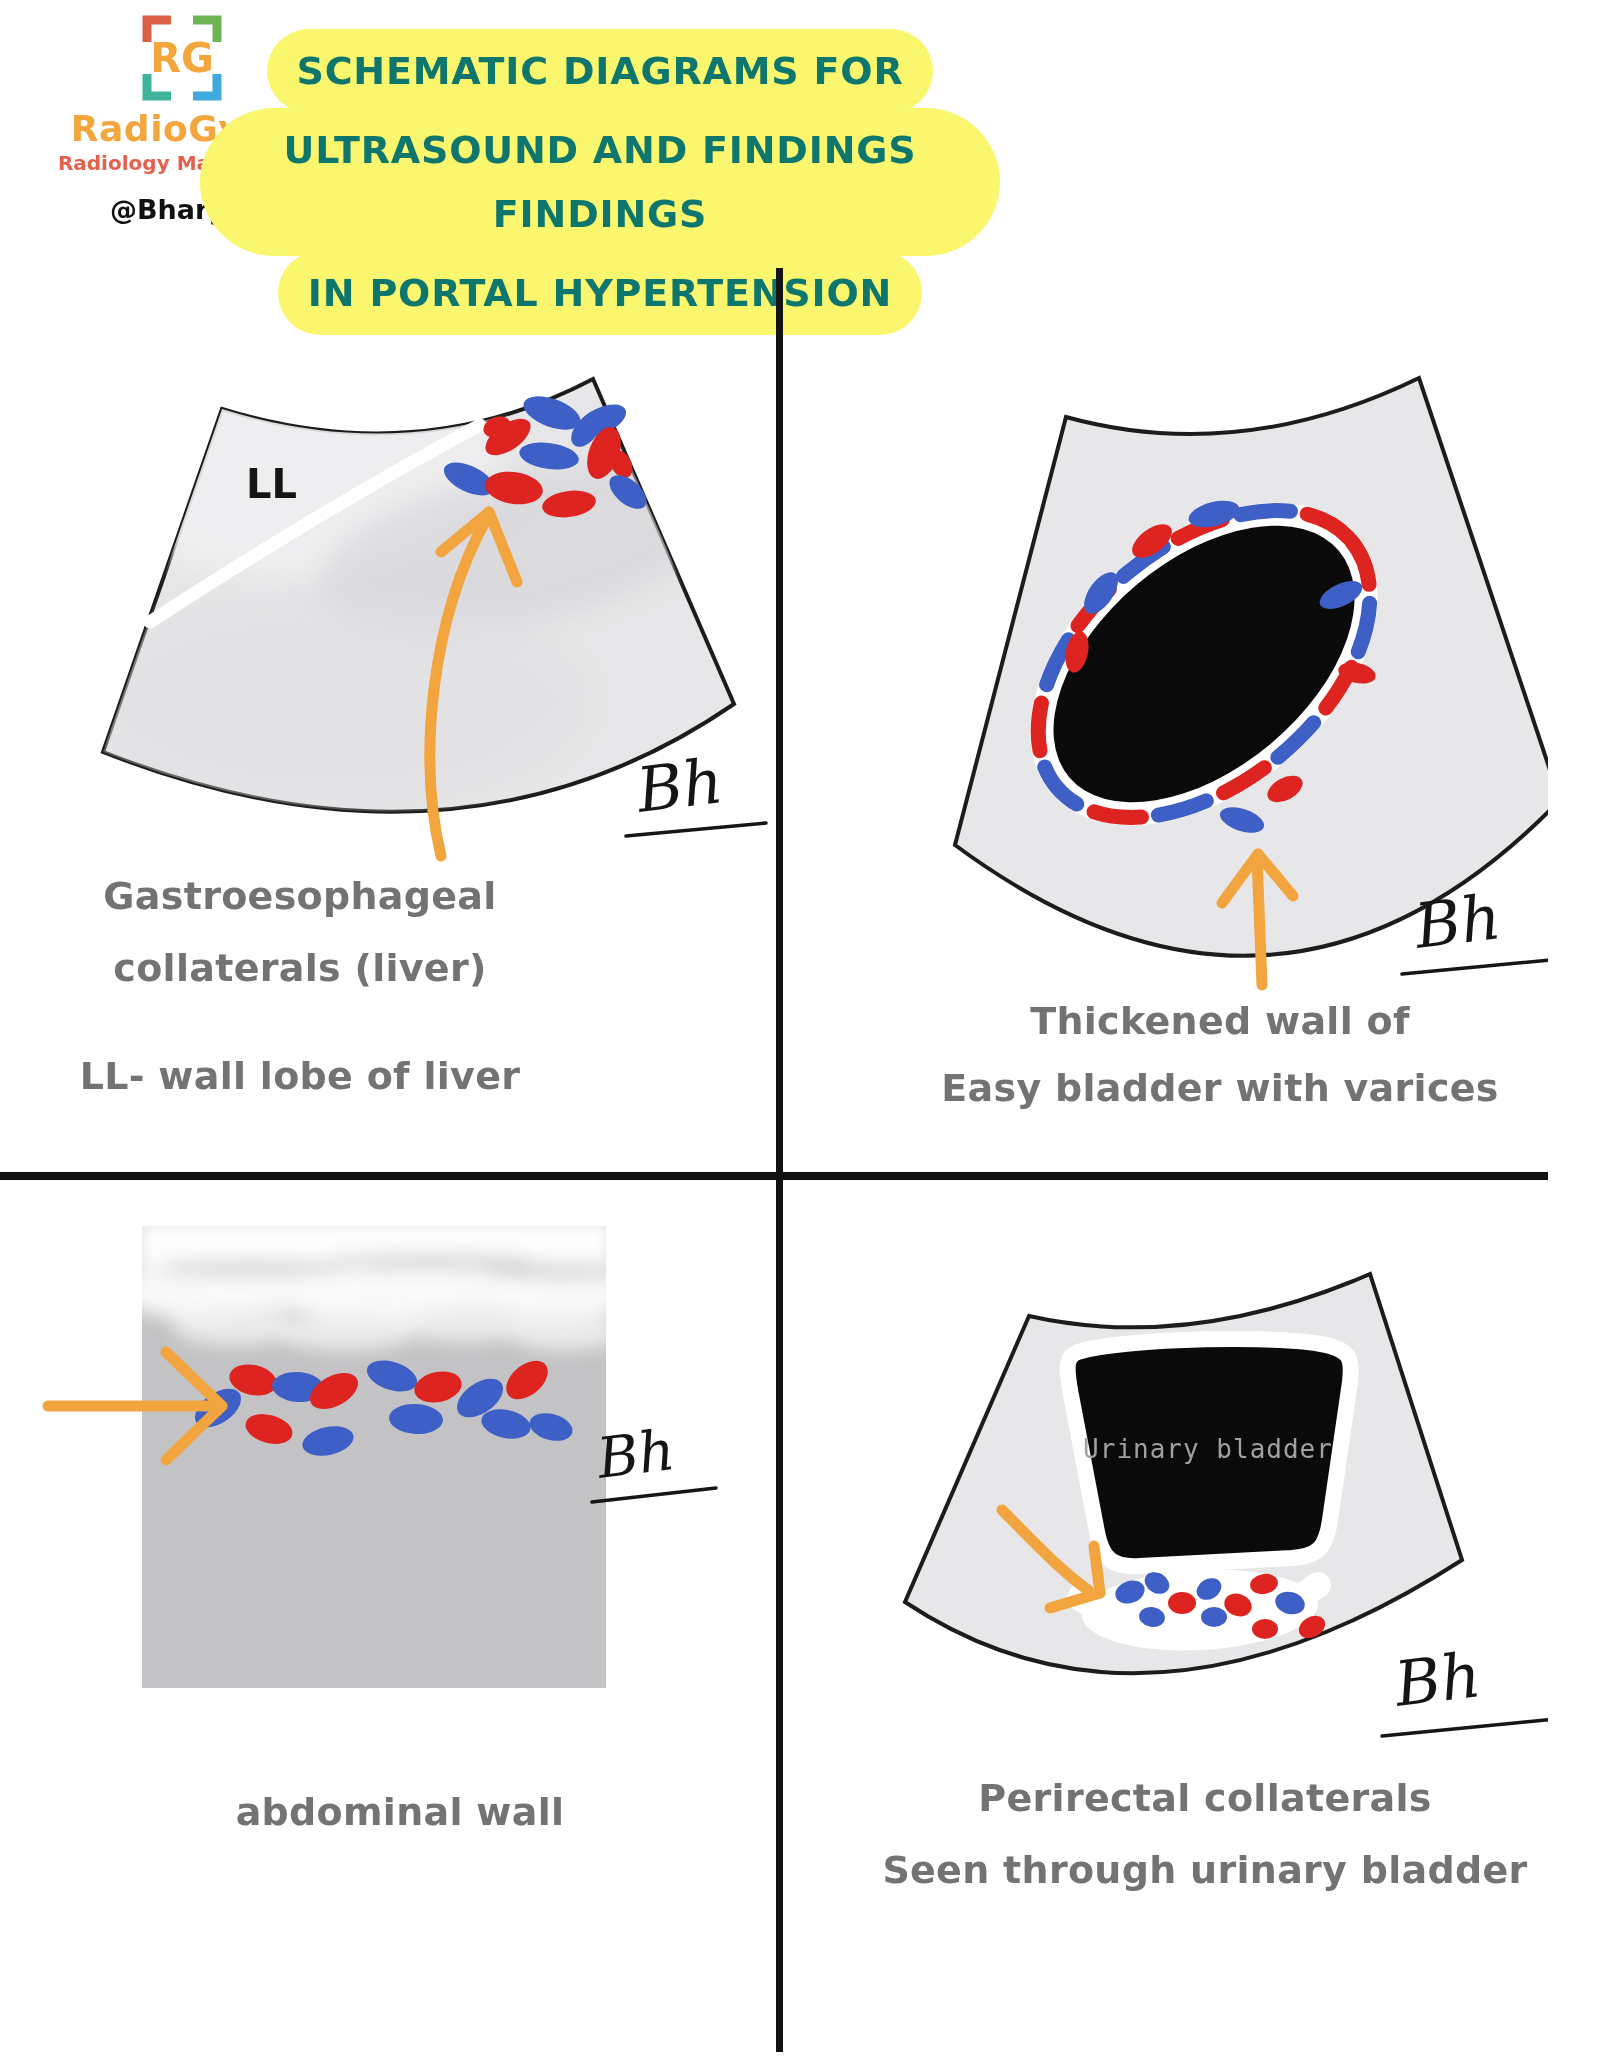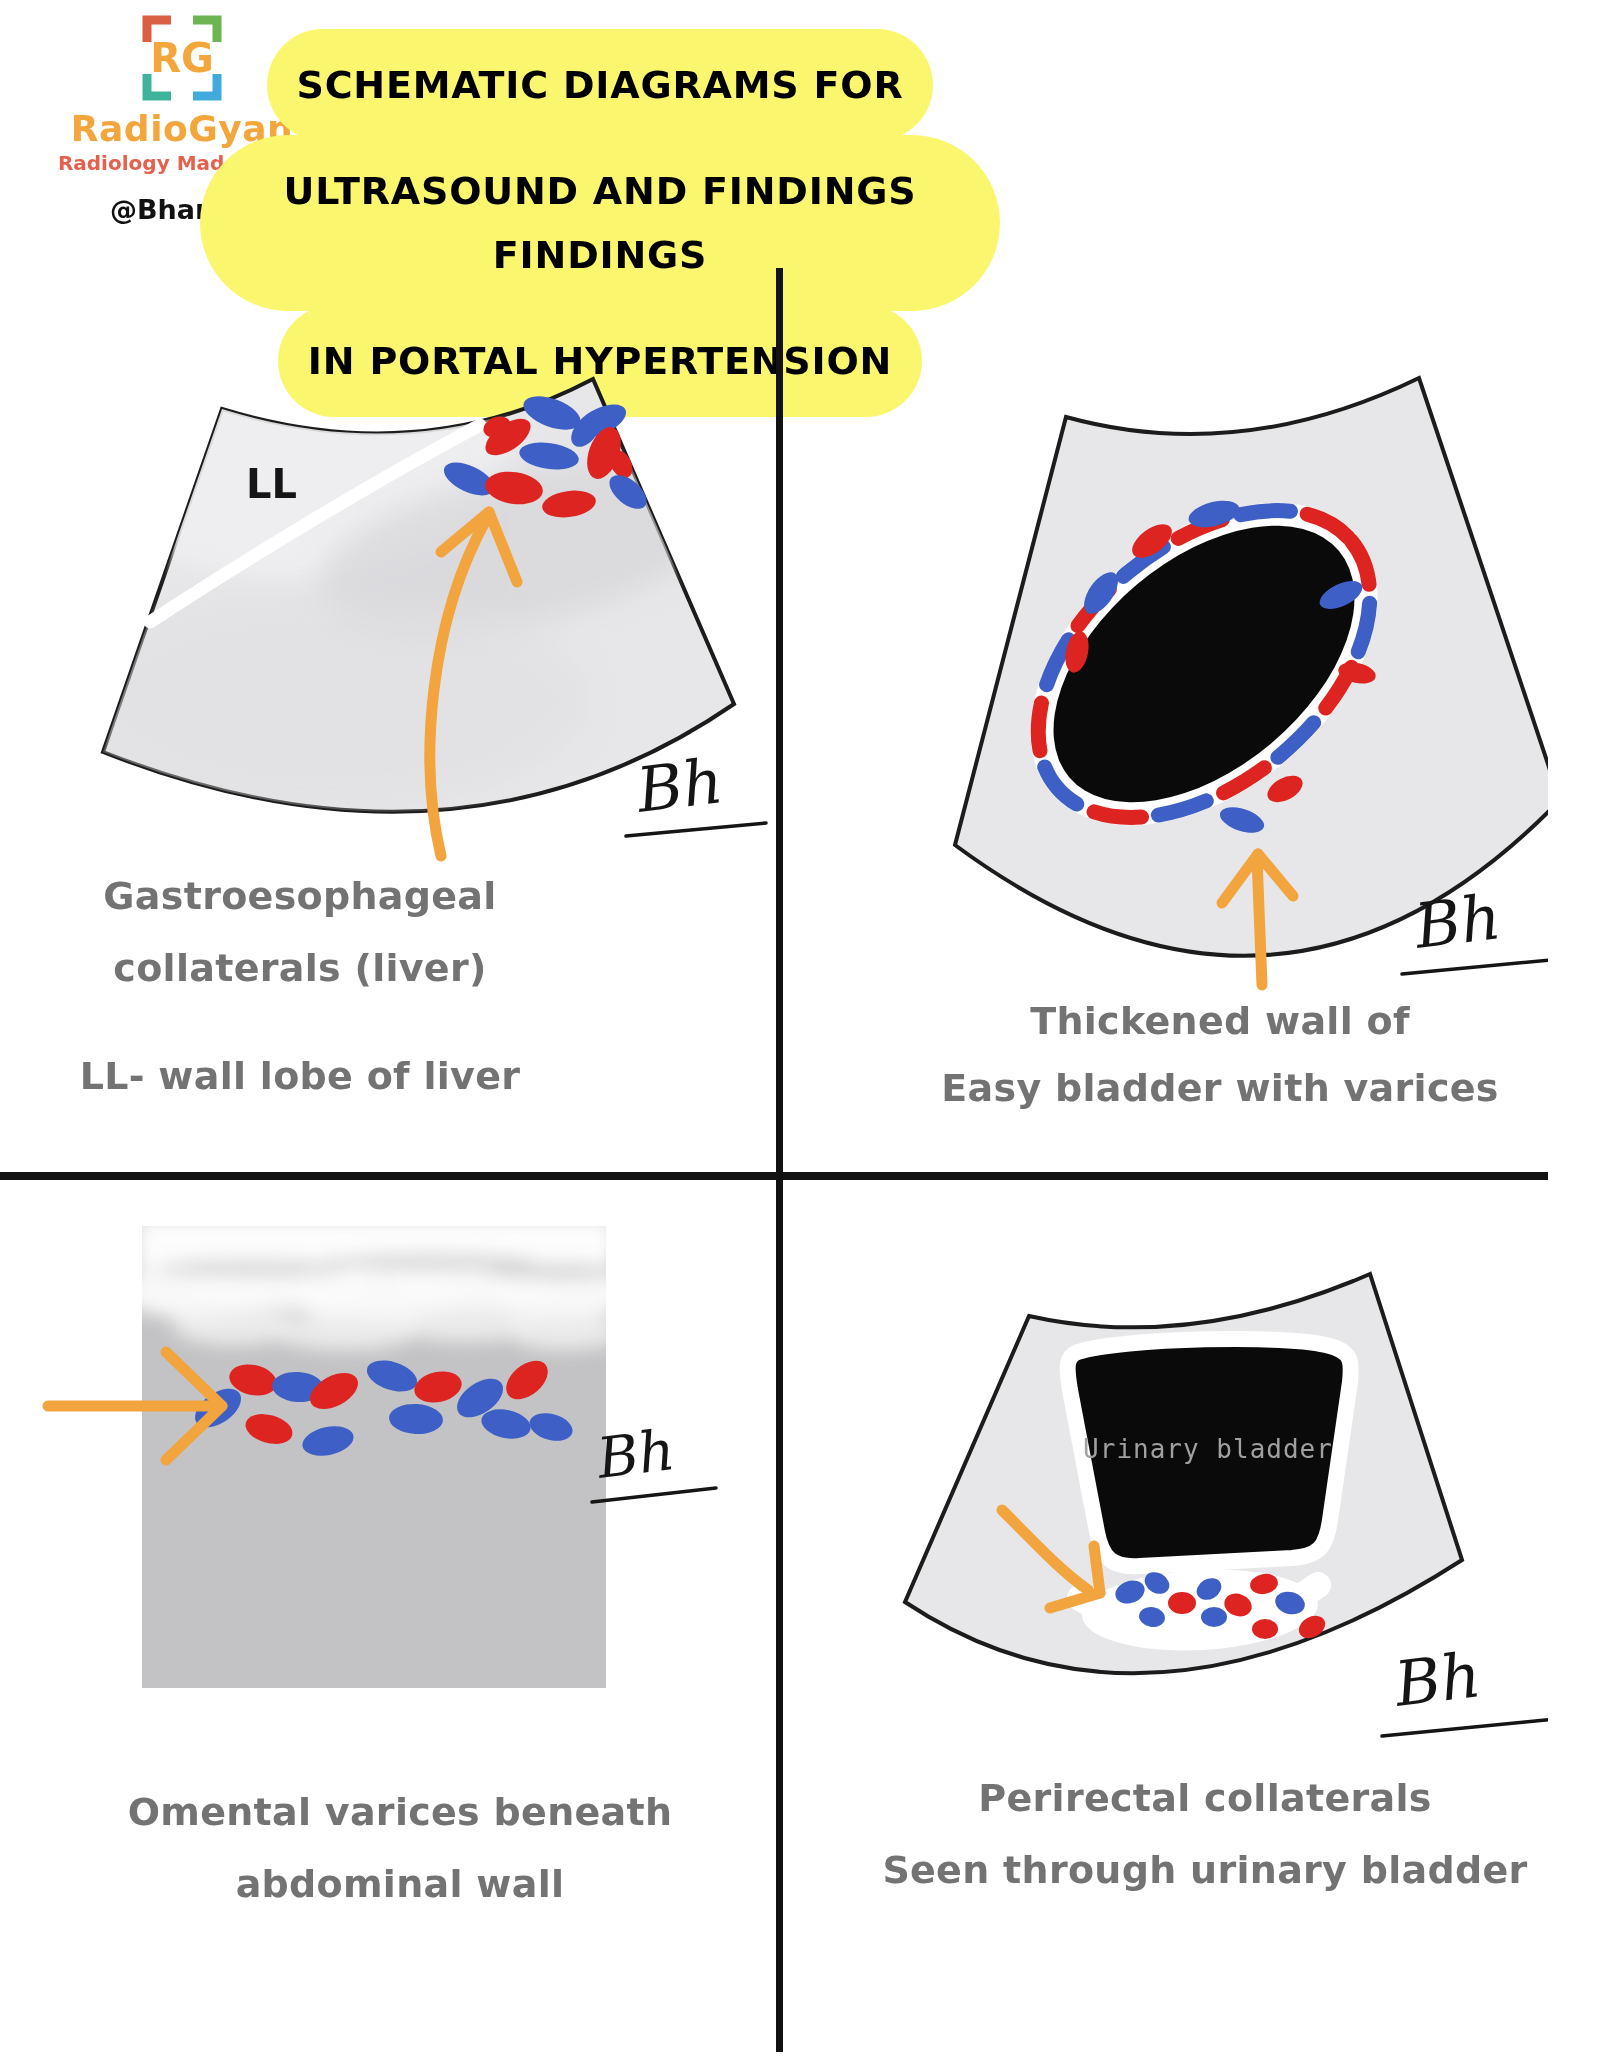--- a/index.html
+++ b/index.html
@@ -11,21 +11,21 @@
   .brand{position:absolute;left:22px;top:10px;width:320px;text-align:center;}
   .brand-icon{display:block;margin:0 auto;}
   .brand-name{font-size:36px;font-weight:bold;color:#F2A63C;letter-spacing:.5px;margin-top:2px;}
   .brand-tagline{font-size:20px;font-weight:bold;color:#E4614E;margin-top:2px;}
   .brand-handle{position:absolute;left:110px;top:194px;width:260px;font-size:27px;font-weight:bold;color:#111;white-space:nowrap;}
   
   .title{position:absolute;left:200px;top:32px;width:800px;text-align:center;}
   .title-line{margin:0;line-height:64px;}
   .pill{
     display:inline-block;background:#FAF76E;border-radius:999px;
-    padding:24px 30px;font-size:38px;font-weight:bold;letter-spacing:.8px;color:#000000;
+    padding:10px 30px;font-size:38px;font-weight:bold;letter-spacing:.8px;color:#0f766e;
     margin:-3px 0;
   }
   
   .v-divider{position:absolute;left:776px;top:268px;width:7px;height:1784px;background:#121212;}
   .h-divider{position:absolute;left:0;top:1172px;width:1600px;height:8px;background:#121212;}
   
   svg.art{position:absolute;left:0;top:0;}
   .sig{font-family:"DejaVu Serif","Liberation Serif",serif;font-style:italic;fill:#151515;}
   
   .cap{position:absolute;text-align:center;font-weight:bold;color:#737373;font-size:38px;letter-spacing:.3px;}
@@ -221,21 +221,20 @@
   <div class="cap" style="left:40px;top:1040px;width:520px;">
     <div class="ln">LL- wall lobe of liver</div>
   </div>
 
   <div class="cap cap2" style="left:850px;top:988px;width:740px;">
     <div class="ln">Thickened wall of</div>
     <div class="ln">Easy bladder with varices</div>
   </div>
 
   <div class="cap" style="left:60px;top:1776px;width:680px;">
-    <div class="ln">Omental varices beneath</div>
     <div class="ln">abdominal wall</div>
   </div>
 
   <div class="cap" style="left:840px;top:1762px;width:730px;">
     <div class="ln">Perirectal collaterals</div>
     <div class="ln">Seen through urinary bladder</div>
   </div>
 
 </div>
 

